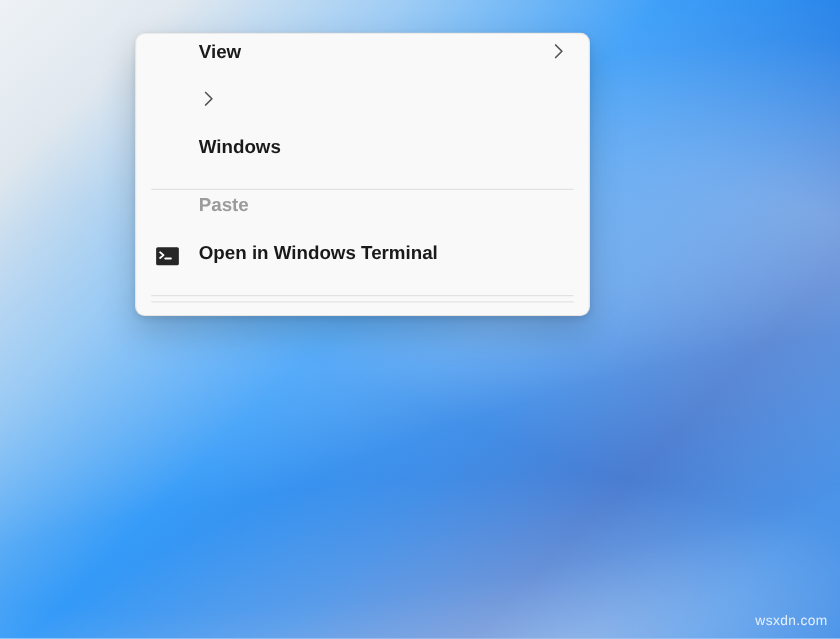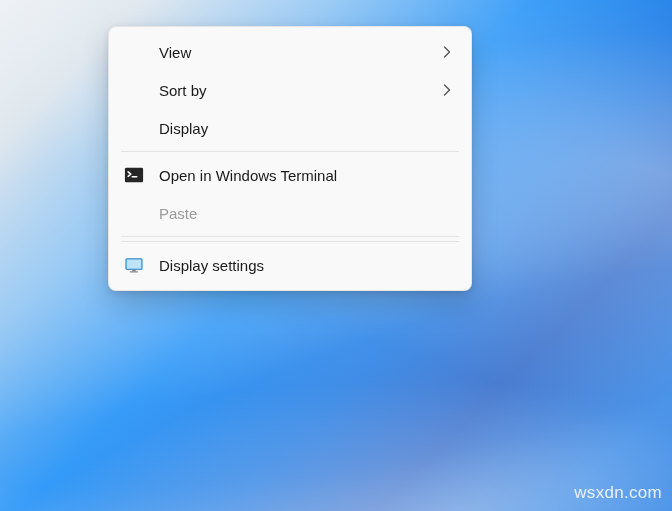--- a/index.html
+++ b/index.html
@@ -36,45 +36,46 @@
     }
     .swirl.s1 { left:-200px; top: 60px; transform: rotate(-12deg); }
     .swirl.s2 { left:-150px; top: 320px; transform: rotate(-18deg); background: radial-gradient(ellipse at center, rgba(255,255,255,0.45) 0%, rgba(60,150,240,0) 70%);}
     .swirl.s3 { left:-420px; top: 400px; transform: rotate(-10deg); }
     .swirl.s4 { right:-680px; top: -80px; width:1400px; height:500px; transform: rotate(14deg); }
 
     .watermark {
       position: absolute;
       right: 10px;
       bottom: 8px;
-      font-size: 17px;
+      font-size: 11px;
       color: rgba(255,255,255,0.85);
       letter-spacing: 0.3px;
     }
 
     .context-menu {
       position: absolute;
       left: 108px;
       top: 26px;
       width: 364px;
       background: #f9f9f9;
       border: 1px solid rgba(0,0,0,0.08);
       border-radius: 8px;
       box-shadow: 0 12px 28px rgba(0,0,0,0.18), 0 2px 6px rgba(0,0,0,0.10);
       padding: 6px 0;
     }
     .menu-item {
       display: flex;
-      align-items: center;
+      align-items: flex-start;
       height: 38px;
       padding: 0 16px 0 14px;
       font-size: 15px;
       color: #1a1a1a;
       cursor: default;
       position: relative;
+      font-weight: bold;
     }
     .menu-item.disabled { color: #9b9b9b; }
     .menu-icon {
       width: 22px; height: 22px;
       display: flex; align-items: center; justify-content: center;
       margin-right: 14px;
       flex-shrink: 0;
     }
     .menu-label { flex: 1; }
     .menu-sep {
@@ -105,64 +106,52 @@
     <span class="menu-label">View</span>
     <span class="chevron">
       <svg viewBox="0 0 16 16" width="16" height="16">
           <path d="M5.5 3 L10.5 8 L5.5 13" fill="none" stroke="#555" stroke-width="1.4" stroke-linecap="round" stroke-linejoin="round"></path>
         </svg>
     </span>
   </div>
 
   <div class="menu-item">
     <span class="menu-icon"></span>
-    <span class="menu-label">Sort by</span>
     <span class="chevron">
       <svg viewBox="0 0 16 16" width="16" height="16">
           <path d="M5.5 3 L10.5 8 L5.5 13" fill="none" stroke="#555" stroke-width="1.4" stroke-linecap="round" stroke-linejoin="round"></path>
         </svg>
     </span>
   </div>
 
   <div class="menu-item">
     <span class="menu-icon"></span>
-    <span class="menu-label">Display</span>
+    <span class="menu-label">Windows</span>
   </div>
 
   <div class="menu-sep"></div>
+
+  <div class="menu-item disabled">
+    <span class="menu-icon"></span>
+    <span class="menu-label">Paste</span>
+  </div>
 
   <div class="menu-item">
     <span class="menu-icon">
       <svg viewBox="0 0 22 22" width="20" height="20">
         <rect x="1" y="3" width="20" height="16" rx="1.5" fill="#262626"></rect>
         <path d="M4.5 7.5 L7.5 10 L4.5 12.5" fill="none" stroke="#fff" stroke-width="1.6" stroke-linecap="round" stroke-linejoin="round"></path>
         <line x1="9" y1="13" x2="14" y2="13" stroke="#fff" stroke-width="1.6" stroke-linecap="round"></line>
       </svg>
     </span>
     <span class="menu-label">Open in Windows Terminal</span>
   </div>
 
-  <div class="menu-item disabled">
-    <span class="menu-icon"></span>
-    <span class="menu-label">Paste</span>
-  </div>
-
   <div class="menu-sep"></div>
 
 
   <div class="menu-sep"></div>
 
-  <div class="menu-item">
-    <span class="menu-icon">
-      <svg viewBox="0 0 22 22" width="20" height="20">
-        <rect x="2" y="4" width="18" height="12" rx="1" fill="#3aa0ea" stroke="#2b7fbc" stroke-width="0.8"></rect>
-        <rect x="3" y="5" width="16" height="10" fill="#bfe3fb"></rect>
-        <rect x="9" y="16" width="4" height="2" fill="#888"></rect>
-        <rect x="6.5" y="18" width="9" height="1.2" rx="0.5" fill="#888"></rect>
-      </svg>
-    </span>
-    <span class="menu-label">Display settings</span>
-  </div>
 
 
 </div>
 
 <div class="watermark">wsxdn.com</div>
 
 </body></html>

